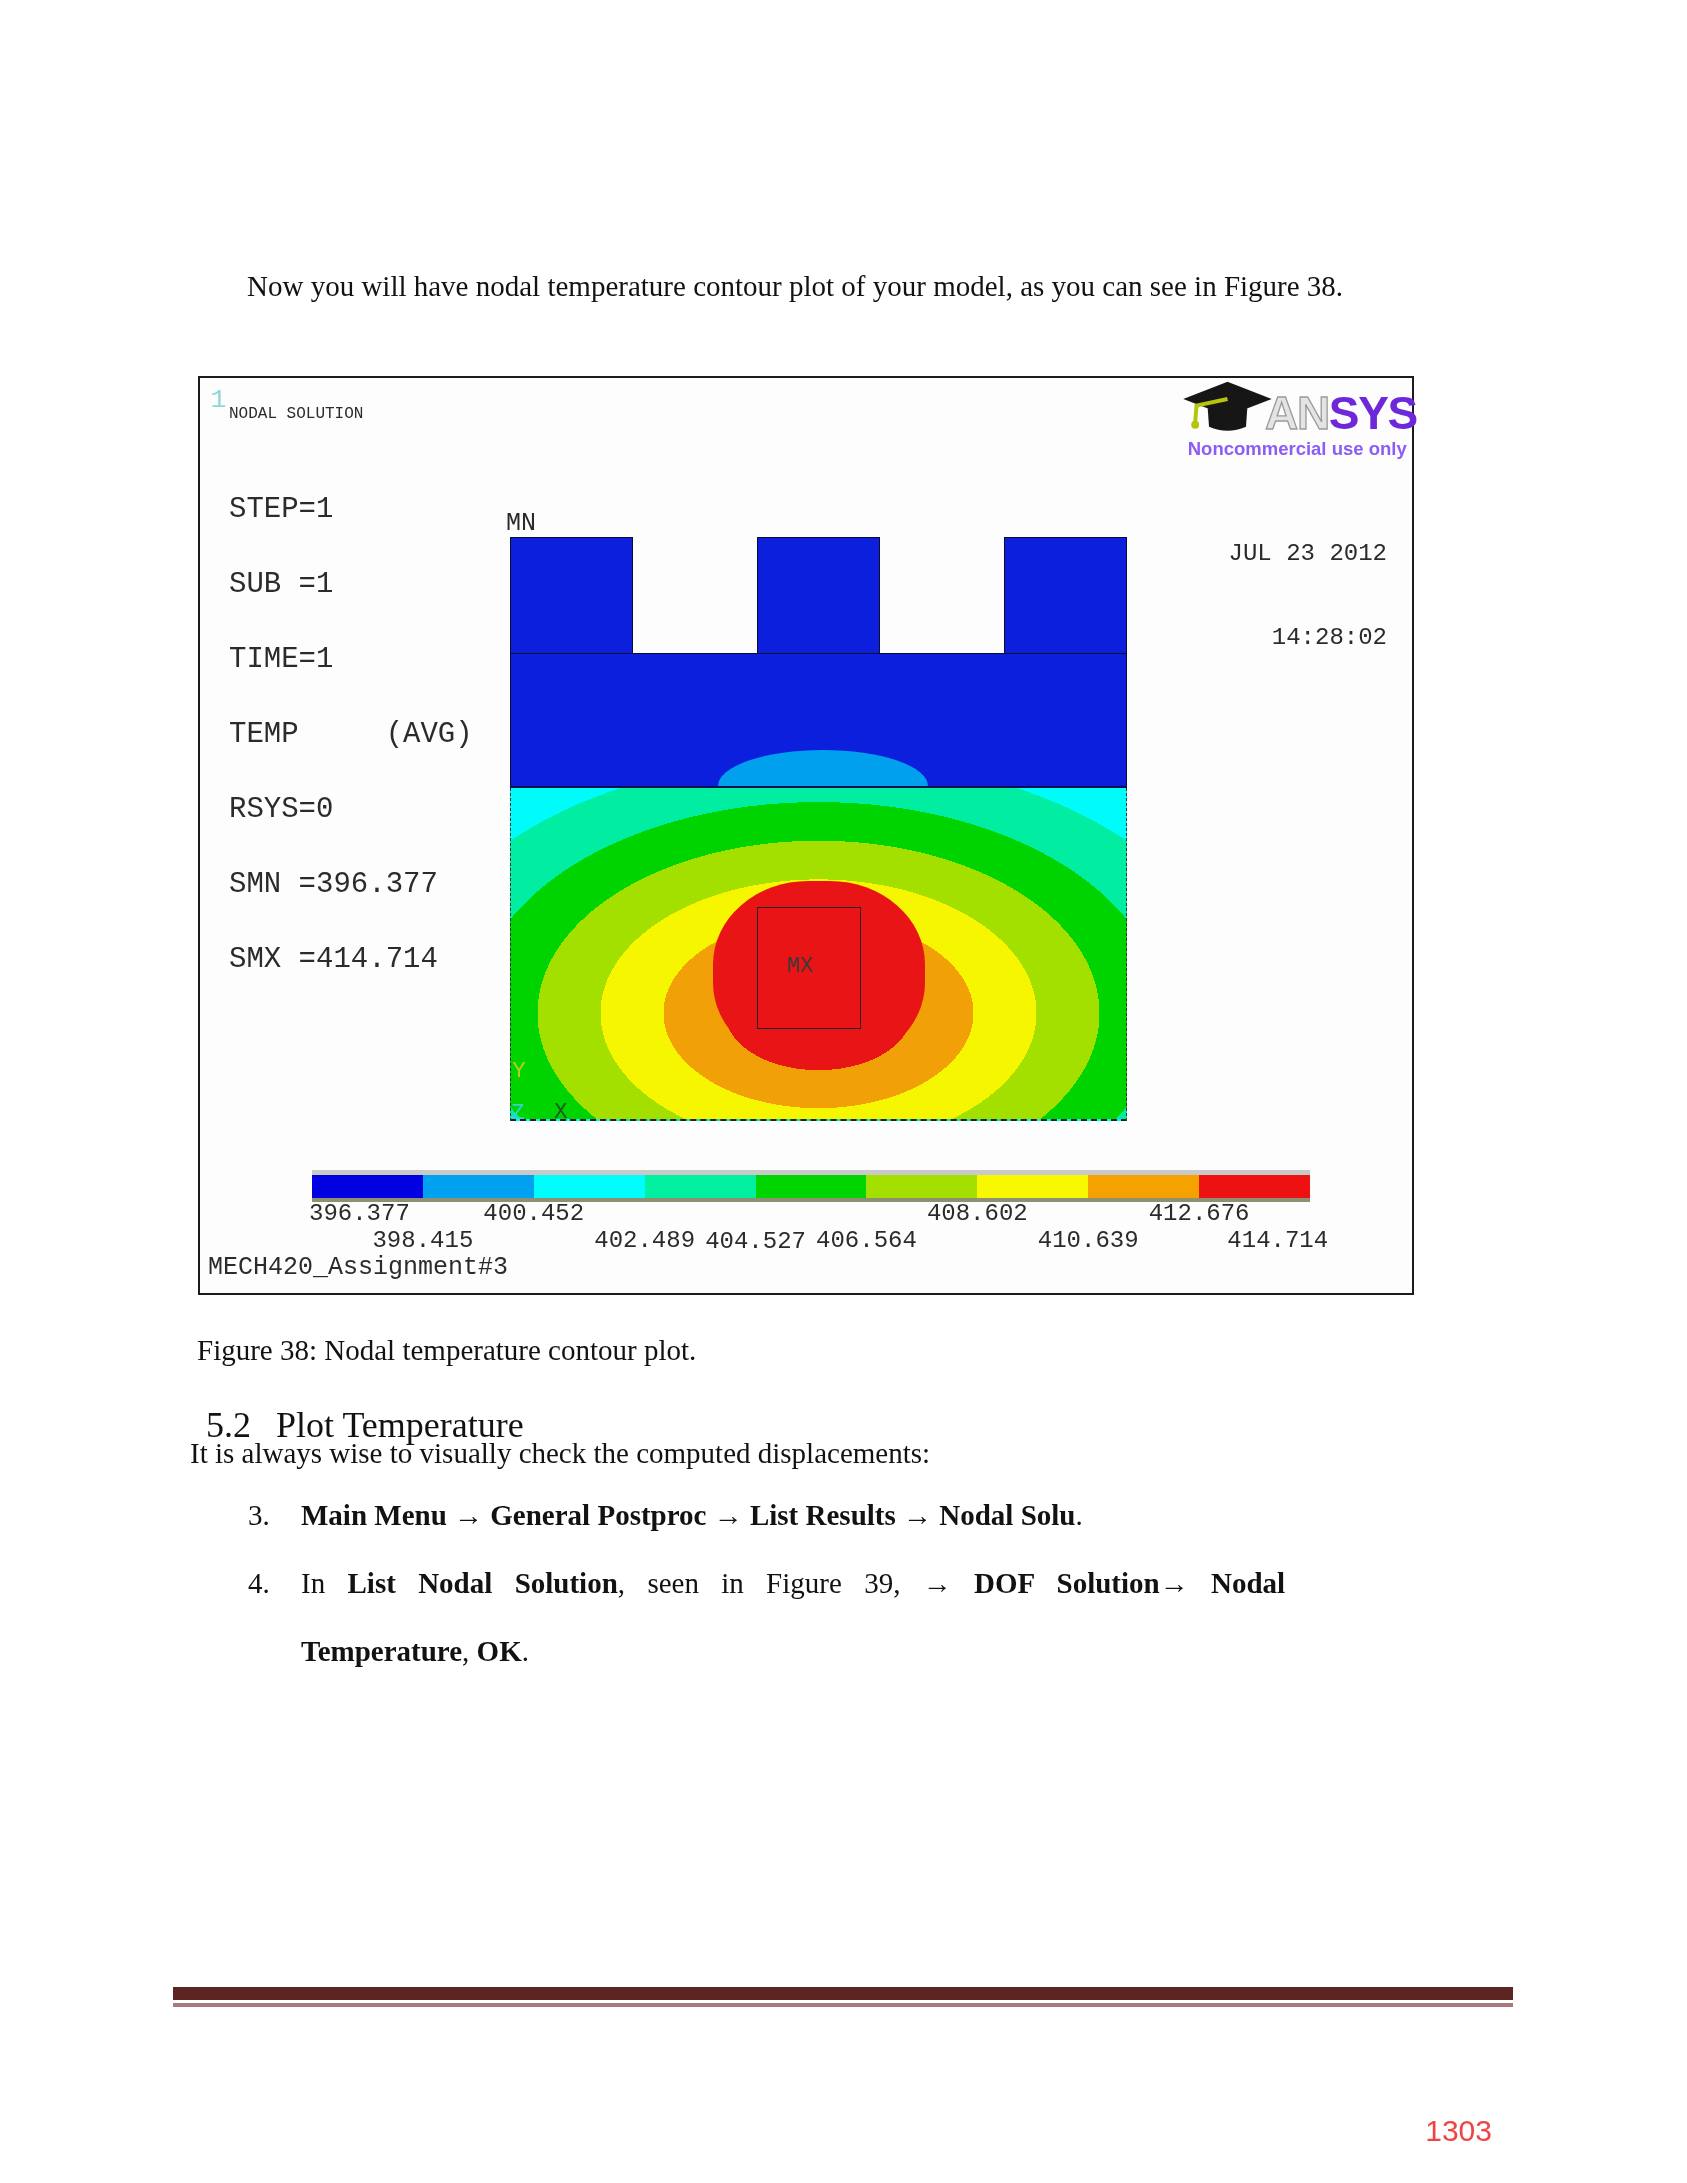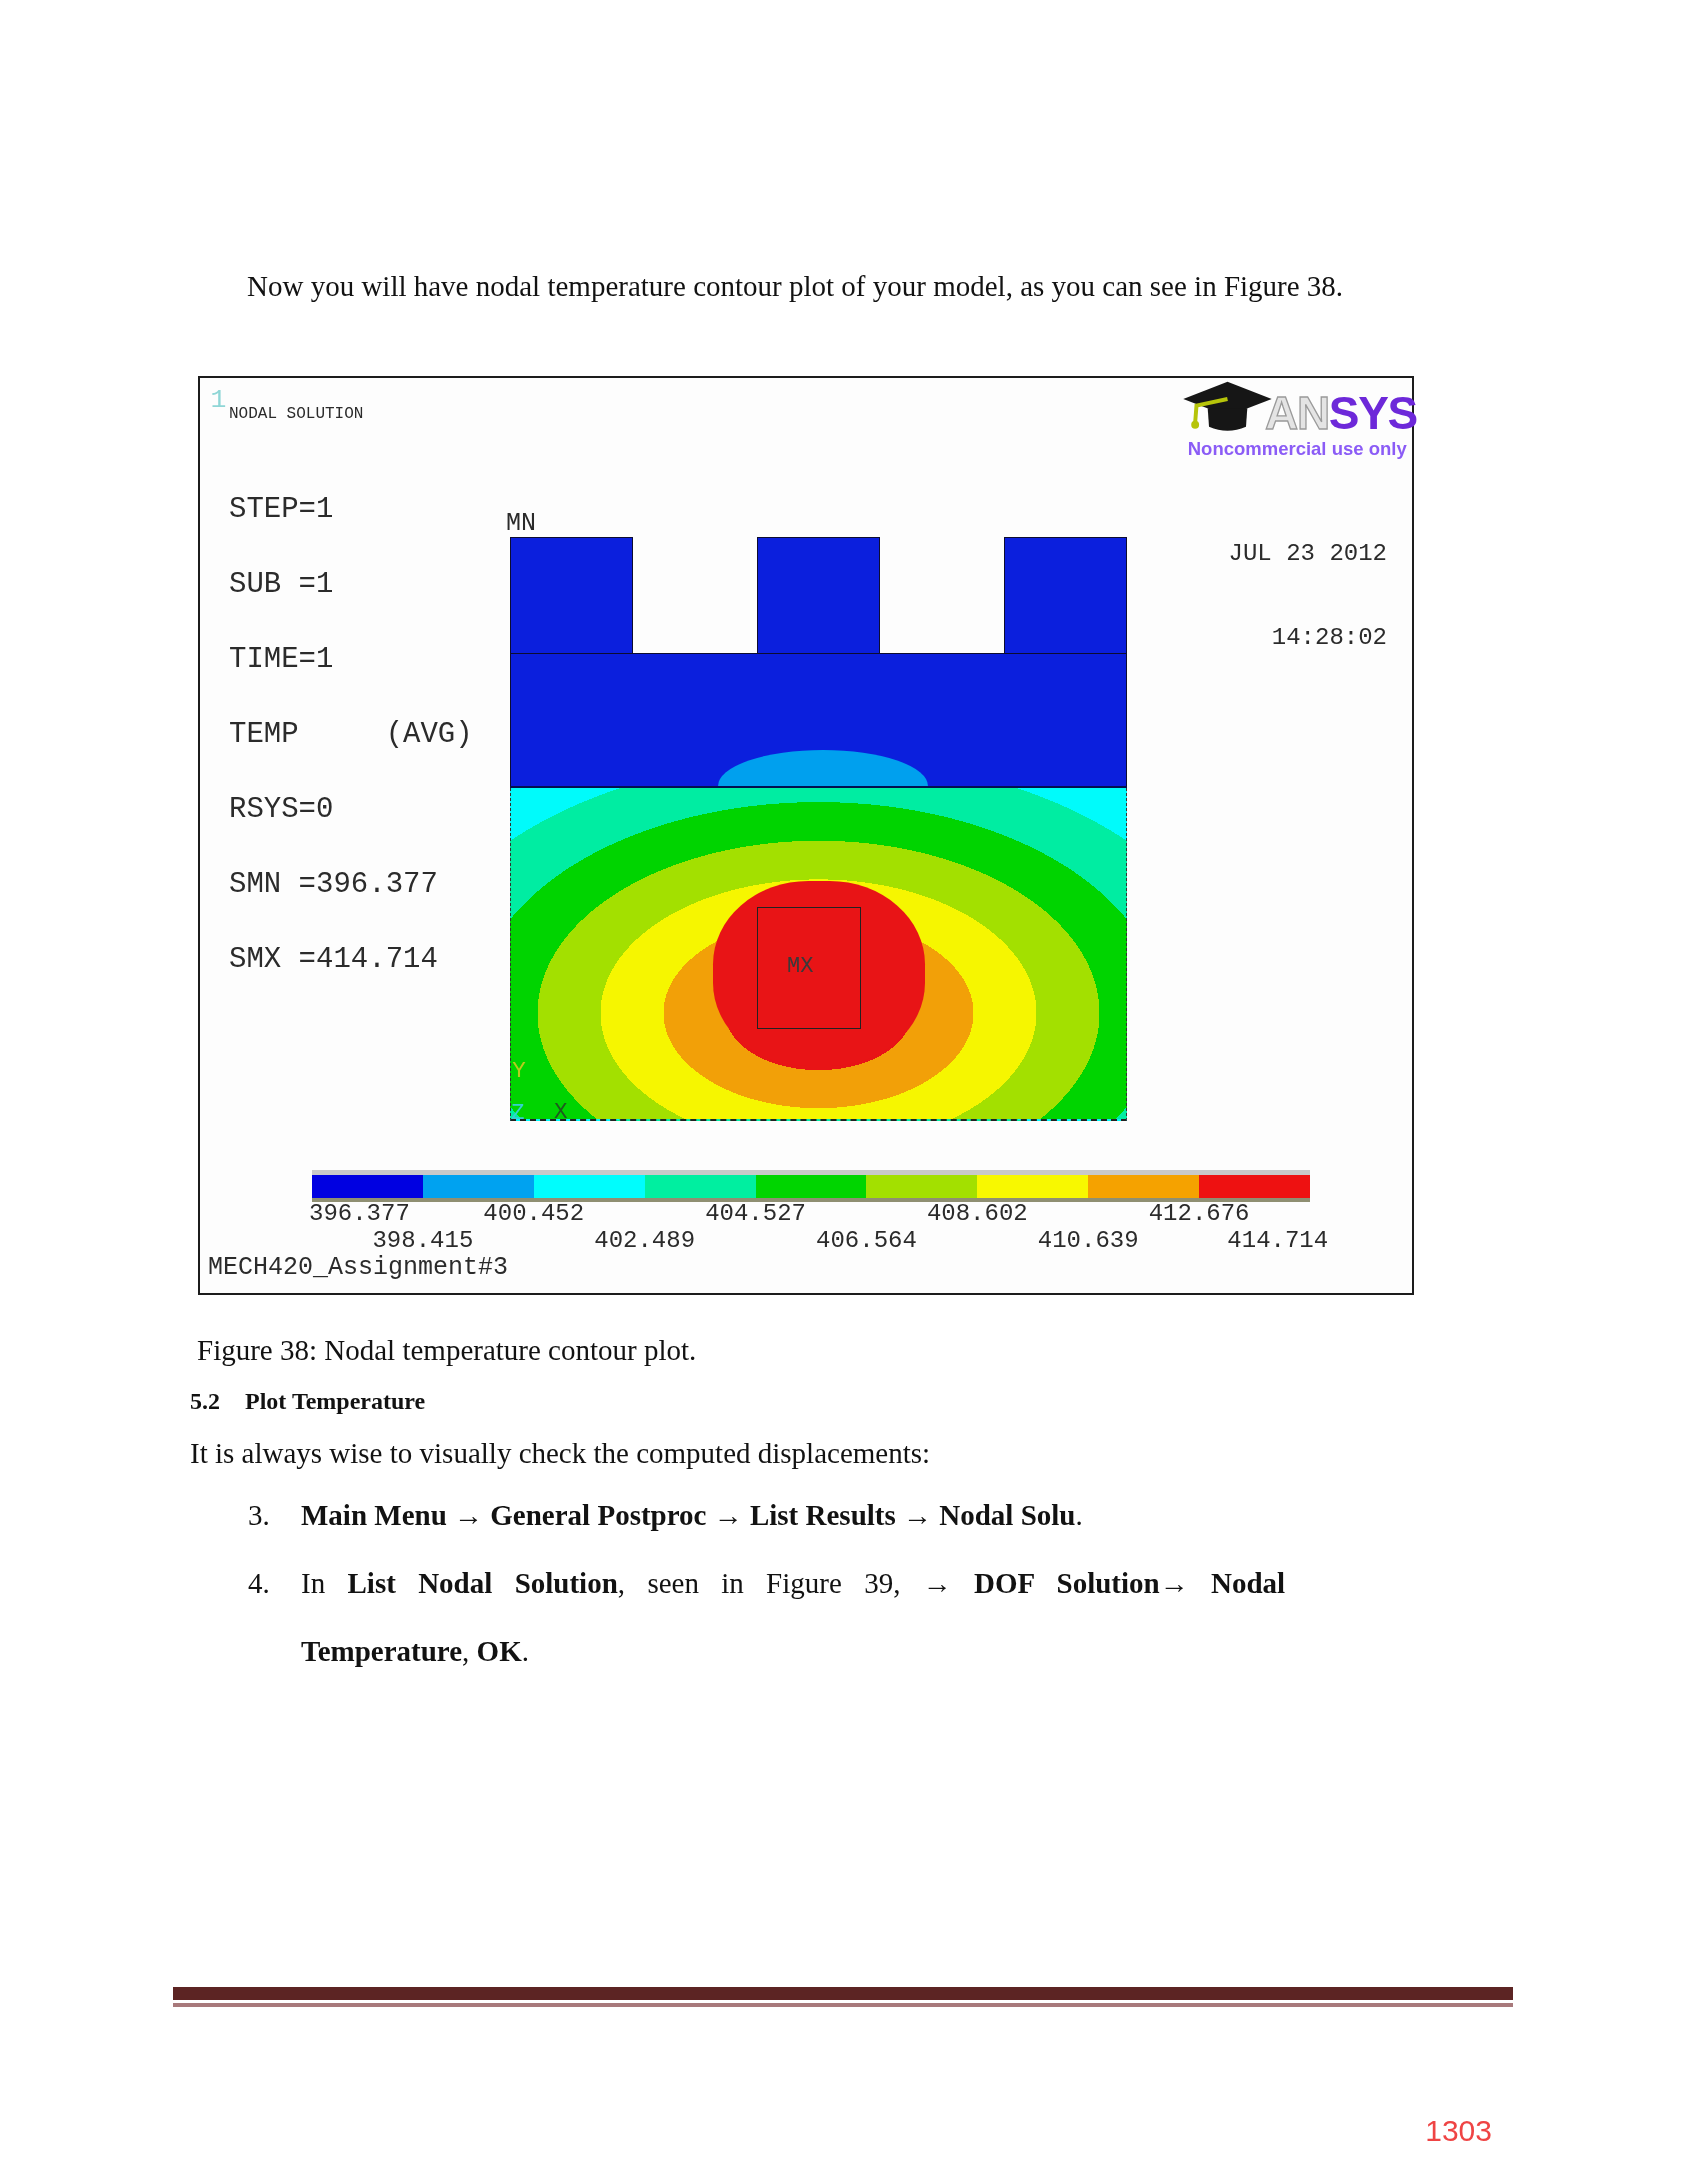--- a/index.html
+++ b/index.html
@@ -3,21 +3,21 @@
 <meta charset="utf-8">
 <style>
   html,body{margin:0;padding:0;background:#e9e9e9;}
   .page{position:relative;width:1687px;height:2183px;background:#ffffff;overflow:hidden;
         font-family:"Liberation Serif","DejaVu Serif",serif;color:#121212;}
 
   
   .intro{position:absolute;left:247px;top:265px;width:1205px;margin:0;
          font-size:29px;line-height:43px;}
   .caption{position:absolute;left:190px;top:1327px;width:1257px;margin:7px;font-size:29px;}
-  .heading{position:absolute;left:190px;top:1388px;margin:0;font-size:24px;font-weight:bold;
+  .heading{position:absolute;left:190px;top:1388px;margin:16px;font-size:36px;font-weight:normal;
            letter-spacing:0px;}
   .heading .secnum{margin-right:25px;}
   .sec-intro{position:absolute;left:190px;top:1437px;width:1257px;margin:0;font-size:29px;}
   .steps{position:absolute;left:190px;top:1481px;width:1264px;margin:0;padding:0;list-style:none;
          font-size:29px;line-height:68px;}
   .steps li{position:relative;padding-left:111px;margin:0;}
   .steps .num{position:absolute;left:58px;top:0;}
   .steps .wide{word-spacing:0.52em;}
   .page-number{position:absolute;right:195px;top:2114px;font-family:"Liberation Sans",sans-serif;
                font-size:30px;color:#ef4444;}
@@ -147,21 +147,21 @@
           <div style="background: rgb(248, 248, 0);"></div>
           <div style="background: rgb(245, 162, 0);"></div>
           <div style="background: rgb(238, 17, 17);"></div>
         </div>
       <div class="cb-botstrip"></div>
       <div id="bar-labels">
           <div class="cb-label row1 first" style="left: 0%;">396.377</div>
           <div class="cb-label row2" style="left: 11.1111%;">398.415</div>
           <div class="cb-label row1" style="left: 22.2222%;">400.452</div>
           <div class="cb-label row2" style="left: 33.3333%;">402.489</div>
-          <div class="cb-label row1" style="left: 44.4444%;">404.527</div>
+          <div class="cb-label row1" style="left: 44.4444%; margin-top: 28px;">404.527</div>
           <div class="cb-label row2" style="left: 55.5556%;">406.564</div>
           <div class="cb-label row1" style="left: 66.6667%;">408.602</div>
           <div class="cb-label row2" style="left: 77.7778%;">410.639</div>
           <div class="cb-label row1" style="left: 88.8889%;">412.676</div>
           <div class="cb-label row2 last" style="left: 100%;">414.714</div>
         </div>
     </div>
 
     <div class="fig-footer">MECH420_Assignment#3</div>
   </div>

